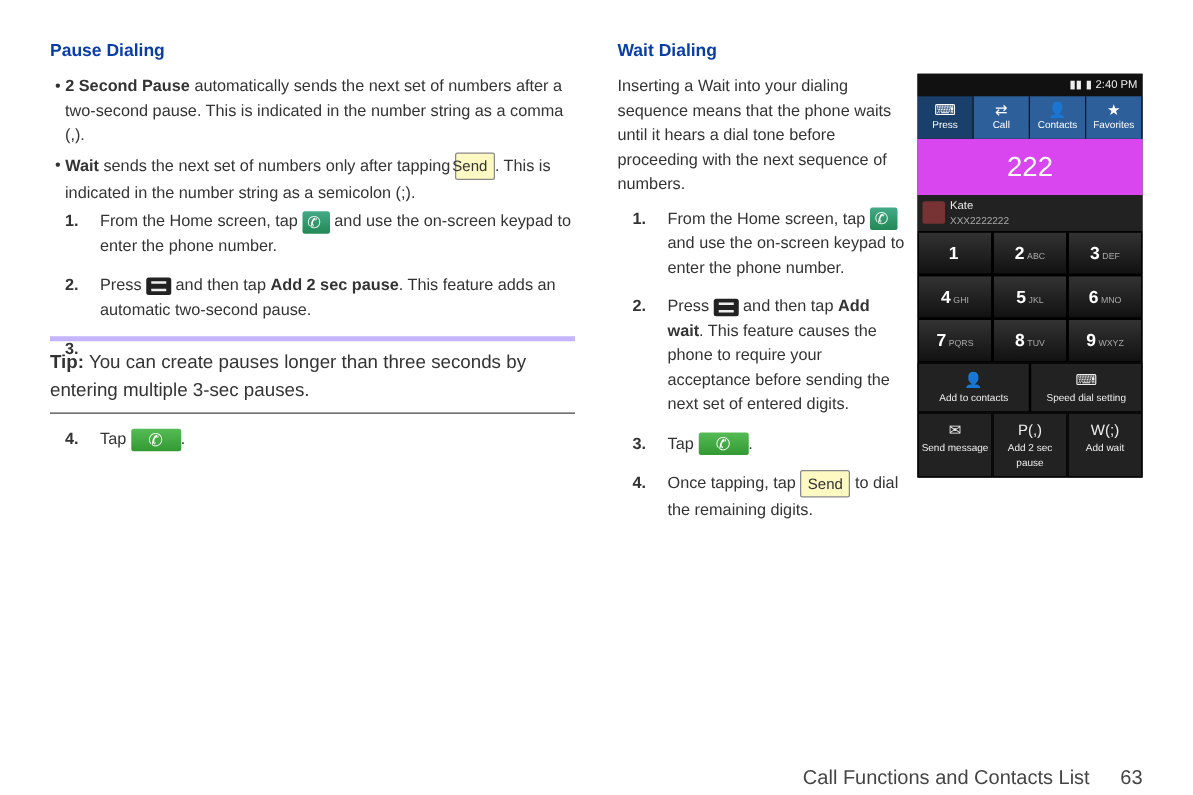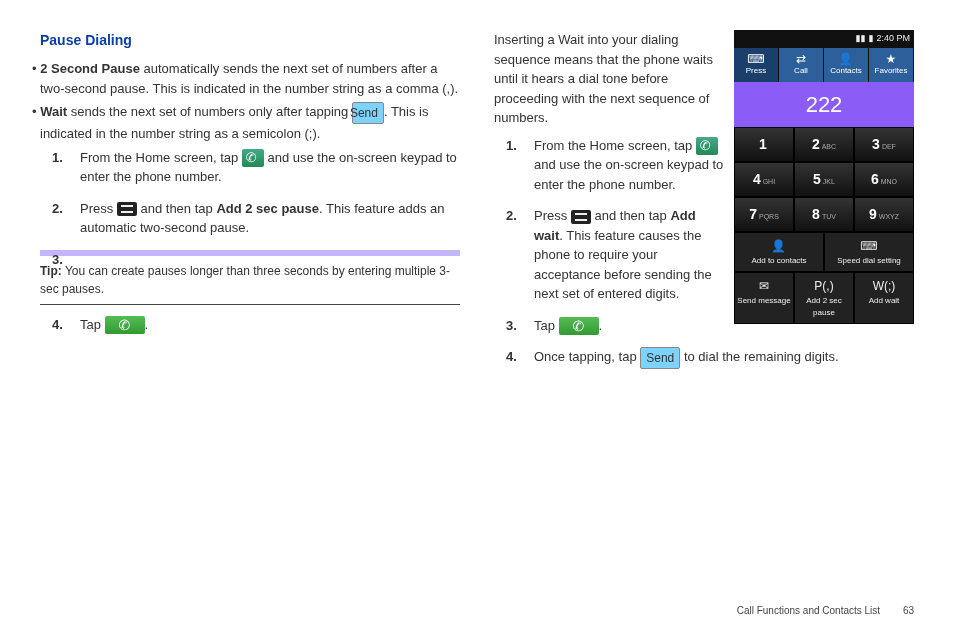--- a/index.html
+++ b/index.html
@@ -21,41 +21,41 @@
     flex: 1;
     line-height: 1.5;
   }
   h3.section {
     color: #0a3ea5;
     font-size: 14px;
     font-weight: bold;
     margin: 0 0 8px 0;
   }
   p { margin: 0 0 8px 0; }
-  .bullet { text-indent: -8px; margin-bottom: 4px;}
+  .bullet { margin-left: 12px; text-indent: -8px; margin-bottom: 4px;}
   .bullet::before { content: "• "; }
   ol.steps { list-style: none; padding: 0; margin: 0;}
   ol.steps li {
     margin-left: 40px;
     position: relative;
     margin-bottom: 12px;
   }
   ol.steps li .num {
     position: absolute;
     left: -28px;
     font-weight: bold;
   }
   .iconbox {
     display: inline-block;
     border: 1px solid #888;
     border-radius: 2px;
     padding: 1px 5px;
     font-size: 12px;
     vertical-align: middle;
-    background: #7dd3fc;
+    background: #fef9c3;
   }
   .icon-phone {
     display: inline-block;
     width: 22px; height: 18px;
     background: linear-gradient(#4a8, #285);
     border-radius: 2px;
     vertical-align: middle;
     position: relative;
   }
   .icon-phone::after{
@@ -90,61 +90,61 @@
     position: relative;
   }
   .icon-call::after{
     content:"✆";
     color:#fff;
     position:absolute;
     left:14px; top:-1px;
     font-size:14px;
   }
   .tipbox {
-    border-top: 6px solid #c4b5fd;
+    border-top: 4px solid #c4b5fd;
     border-bottom: 1px solid #444;
     padding: 6px 0;
     margin: 10px 0 10px 0;
-    font-size: 12px;
+    font-size: 15px;
   }
 
   
   .phone {
     width: 180px;
     background: #000;
     color: #eee;
     font-size: 10px;
     float: right;
     margin-left: 10px;
     margin-bottom: 6px;
   }
   .statusbar {
     display:flex; justify-content:flex-end; align-items:center;
     background:#111; padding:2px 4px; font-size:9px; gap:3px;
   }
   .tabs { display:flex; }
   .tab { flex:1; background:#2d5f9a; color:#fff; text-align:center; padding:5px 0; font-size:8px; border-right:1px solid #111;}
   .tab.active { background:#1a3f6a; }
   .tabicon { display:block; font-size:12px; line-height:12px;}
-  .display { background:#8b5cf6; color:#fff; text-align:center; font-size:22px; padding:6px 0;}
+  .display { background:#d946ef; color:#fff; text-align:center; font-size:22px; padding:6px 0;}
   .contactrow { display:flex; align-items:center; background:#222; padding:2px 4px; font-size:9px;}
   .avatar { width:18px; height:18px; background:#733; margin-right:4px; border-radius:2px;}
   .keypad { display:grid; grid-template-columns:repeat(3,1fr);}
   .key { background:linear-gradient(#333,#111); border:1px solid #000; text-align:center; padding:6px 0; color:#fff;}
   .key .d { font-size:14px; font-weight:bold;}
   .key .l { font-size:7px; color:#aaa; margin-left:2px;}
   .actions { display:grid; grid-template-columns:repeat(2,1fr);}
   .act { background:#222; border:1px solid #000; text-align:center; padding:4px 0; font-size:8px;}
   .act .ai { display:block; font-size:12px;}
   .actions3 { display:grid; grid-template-columns:repeat(3,1fr);}
 
   .footer {
     position:absolute;
-    bottom:20px; right:40px;
-    font-size:10px; color:#444;
+    bottom:4px; right:40px;
+    font-size:16px; color:#444;
   }
   .footer .pg { margin-left:20px;}
 </style>
 </head>
 <body>
 
 <div class="page">
 
   <div class="col">
     <h3 class="section">Pause Dialing</h3>
@@ -179,34 +179,42 @@
 
     <ol class="steps">
       <li><span class="num">4.</span>
         <span>Tap </span>
         <span class="icon-call"></span><span>.</span>
       </li>
     </ol>
   </div>
 
   <div class="col">
+    <h3 class="section">Wait Dialing</h3>
 
     <div class="phone">
       <div class="statusbar">
         <span>▮▮</span>
         <span>▮</span>
         <span>2:40 PM</span>
       </div>
       <div class="tabs">
         <div class="tab active"><span class="tabicon">⌨</span><span>Press</span></div>
         <div class="tab"><span class="tabicon">⇄</span><span>Call</span></div>
         <div class="tab"><span class="tabicon">👤</span><span>Contacts</span></div>
         <div class="tab"><span class="tabicon">★</span><span>Favorites</span></div>
       </div>
       <div class="display">222</div>
+      <div class="contactrow">
+        <div class="avatar"></div>
+        <div>
+          <div>Kate</div>
+          <div style="font-size:8px;color:#aaa;">XXX2222222</div>
+        </div>
+      </div>
       <div class="keypad">
         <div class="key"><span class="d">1</span><span class="l"></span></div>
         <div class="key"><span class="d">2</span><span class="l">ABC</span></div>
         <div class="key"><span class="d">3</span><span class="l">DEF</span></div>
         <div class="key"><span class="d">4</span><span class="l">GHI</span></div>
         <div class="key"><span class="d">5</span><span class="l">JKL</span></div>
         <div class="key"><span class="d">6</span><span class="l">MNO</span></div>
         <div class="key"><span class="d">7</span><span class="l">PQRS</span></div>
         <div class="key"><span class="d">8</span><span class="l">TUV</span></div>
         <div class="key"><span class="d">9</span><span class="l">WXYZ</span></div>

